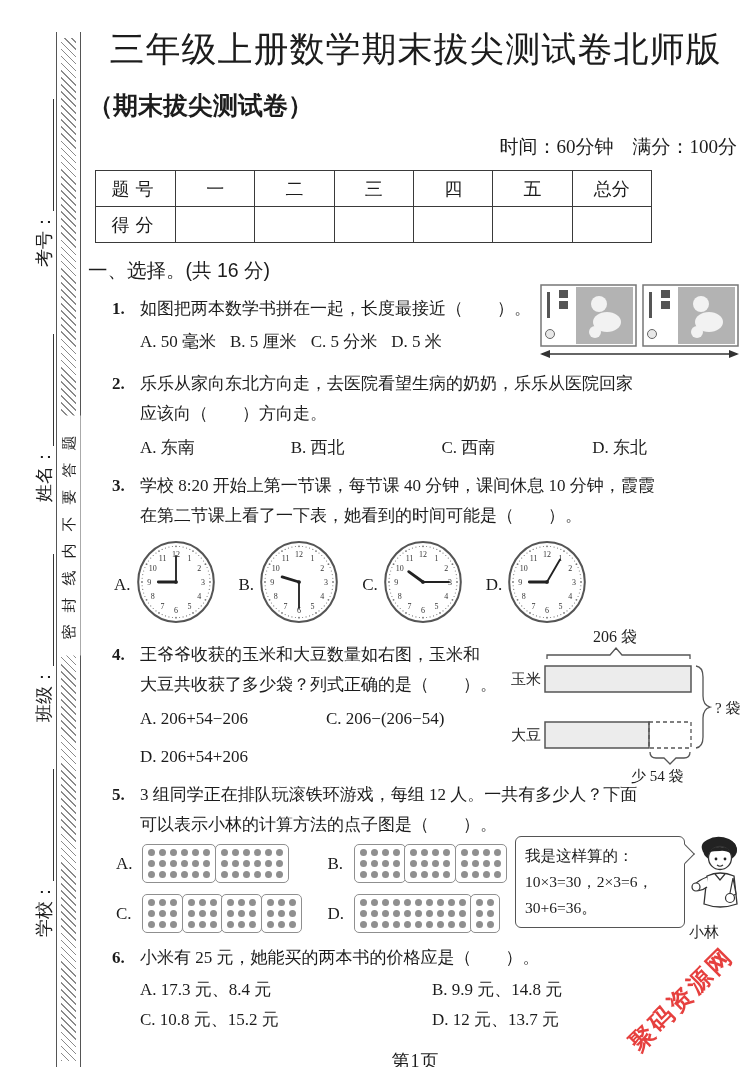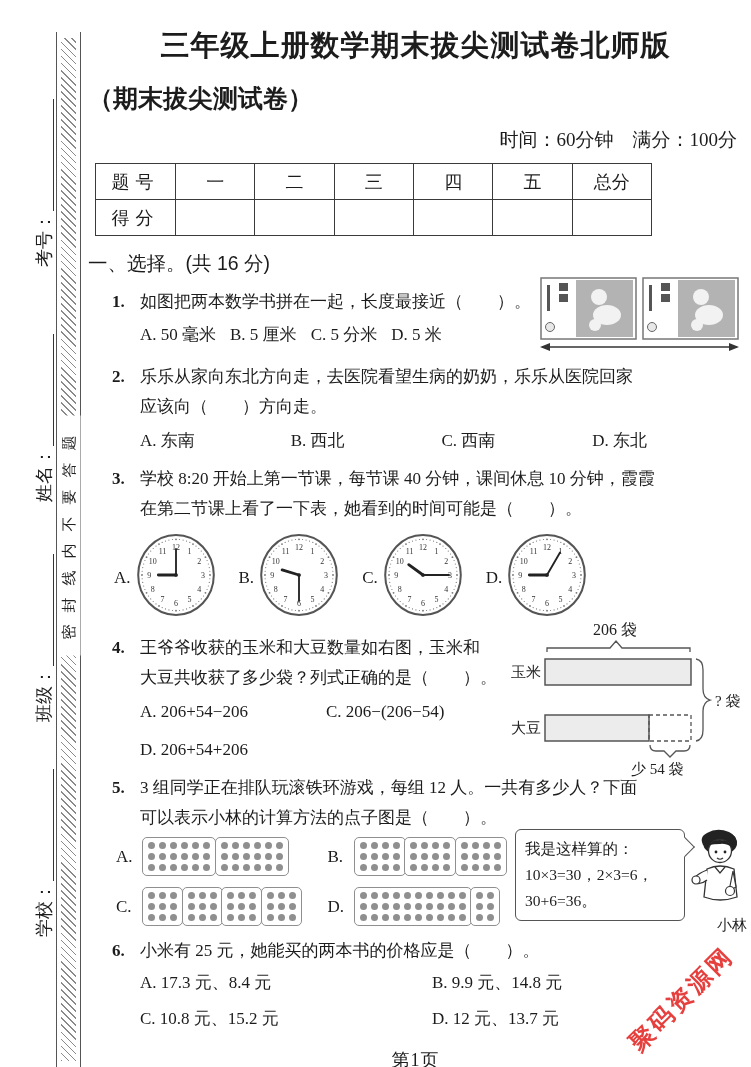--- a/index.html
+++ b/index.html
@@ -28,37 +28,37 @@
     position:absolute; left:53px; top:404px; width:31px; height:262px;
     display:flex; align-items:center; justify-content:center; z-index:2;
   }
   .seal-text span {
     transform:rotate(-90deg); white-space:nowrap; background:#fff;
     font-size:15px; letter-spacing:12px; padding:2px 8px 2px 16px; color:#222;
   }
   
   .content { position:absolute; left:88px; top:0; width:655px; }
   .title { margin-top:26px; text-align:center; font-family:"Liberation Sans","DejaVu Sans",sans-serif;
-           font-weight:bold; font-size:29px; white-space:nowrap; letter-spacing:1px; }
+           font-weight:normal; font-size:35px; white-space:nowrap; letter-spacing:1px; }
   .subtitle { margin-top:16px; text-align:left; font-family:"Liberation Sans","DejaVu Sans",sans-serif;
               font-weight:bold; font-size:25px; }
   .meta { margin-top:12px; text-align:right; font-size:19px; padding-right:6px; }
   table.score { margin:10px 0 0 7px; width:557px; border-collapse:collapse; table-layout:fixed; }
   table.score td { border:1.6px solid #3a3a3a; height:36px; text-align:center; font-size:18px; }
   table.score td.first { width:80px; letter-spacing:6px; }
   .section-title { margin-top:14px; font-family:"Liberation Sans","DejaVu Sans",sans-serif;
                    font-weight:normal; font-size:19.5px; }
   .q { position:relative; margin-top:10px; font-size:17px; }
   .q-line { padding-left:52px; line-height:30px; position:relative; white-space:nowrap; }
   .q-num { position:absolute; left:24px; font-weight:bold; }
   .opts-inline { padding-left:52px; display:flex; gap:14px; line-height:30px; margin-top:3px; white-space:nowrap; }
   .opts-spread { padding-left:52px; display:flex; line-height:30px; margin-top:4px; }
   .opts-spread span { width:156px; }
   .opts-grid { padding-left:52px; display:grid; grid-template-columns:186px auto; row-gap:8px; line-height:30px; margin-top:4px; }
-  .opts-grid-wide { padding-left:52px; display:grid; grid-template-columns:292px auto; row-gap:6px; line-height:30px; margin-top:2px; }
+  .opts-grid-wide { padding-left:52px; display:grid; grid-template-columns:292px auto; line-height:30px; margin-top:2px; }
   
   .books { position:absolute; right:-2px; top:-12px; }
   
   .clock-row { display:flex; align-items:center; padding-left:26px; margin-top:6px; }
   .clock-item { display:flex; align-items:center; gap:3px; margin-right:21px; }
   .clock-item:last-child { margin-right:0; }
   
   .bar-diagram { position:absolute; right:-6px; top:-14px; }
   
   .dots-grid { padding-left:28px; margin-top:4px; display:grid; grid-template-columns:max-content max-content; column-gap:26px; row-gap:11px; }
@@ -67,21 +67,21 @@
   .dot-blocks { display:flex; }
   .dot-block { border:1.5px solid #8f8f8f; border-radius:5px; background:#fff; padding:4px 5px;
                display:grid; gap:4px; }
   .dot-block + .dot-block { margin-left:-1.5px; }
   .dot { width:7px; height:7px; border-radius:50%; background:#8f8f8f; }
   .bubble-group { position:absolute; right:-4px; top:56px; display:flex; align-items:flex-start; }
   .bubble { position:relative; width:170px; border:1.5px solid #555; border-radius:6px; background:#fff;
             padding:6px 9px; font-size:15.5px; line-height:26px; }
   .bubble:after { content:''; position:absolute; right:-7.5px; top:10px; width:13px; height:13px; background:#fff;
                   border-top:1.5px solid #555; border-right:1.5px solid #555; transform:rotate(45deg); }
-  .xiaolin { margin-left:4px; text-align:right; }
+  .xiaolin { margin-left:4px; text-align:left; }
   .xiaolin .nm { font-size:15px; margin-top:-4px; }
   
   .footer { text-align:center; margin-top:14px; font-size:18px; letter-spacing:1px; }
   .watermark { position:absolute; right:2px; bottom:52px; transform:rotate(-45deg);
                color:#e4302e; font-family:"Liberation Sans","DejaVu Sans",sans-serif;
                font-weight:bold; font-size:24px; letter-spacing:3px; opacity:.92; }
 </style>
 </head>
 <body>
 

